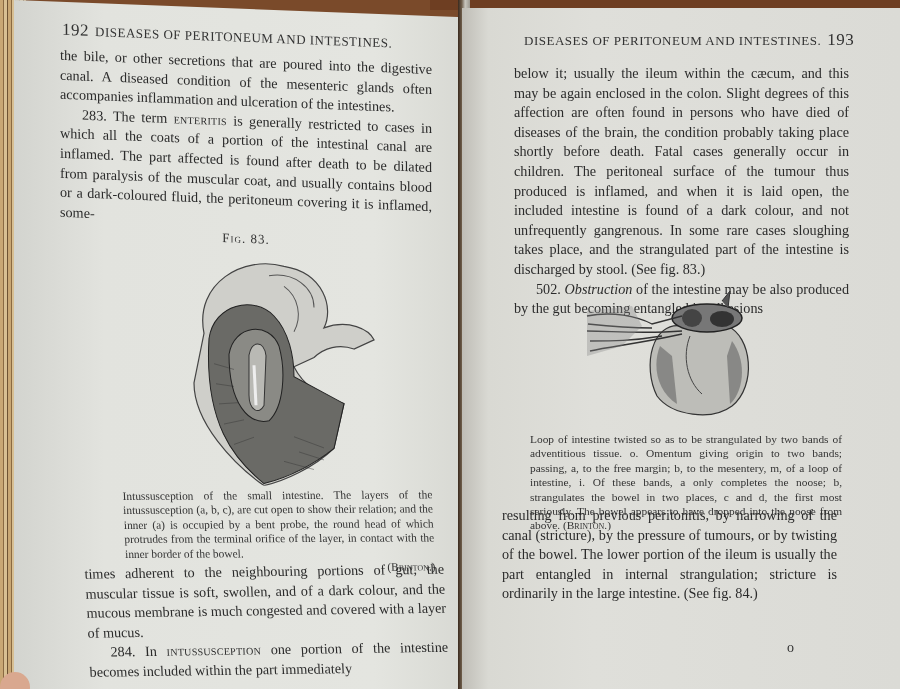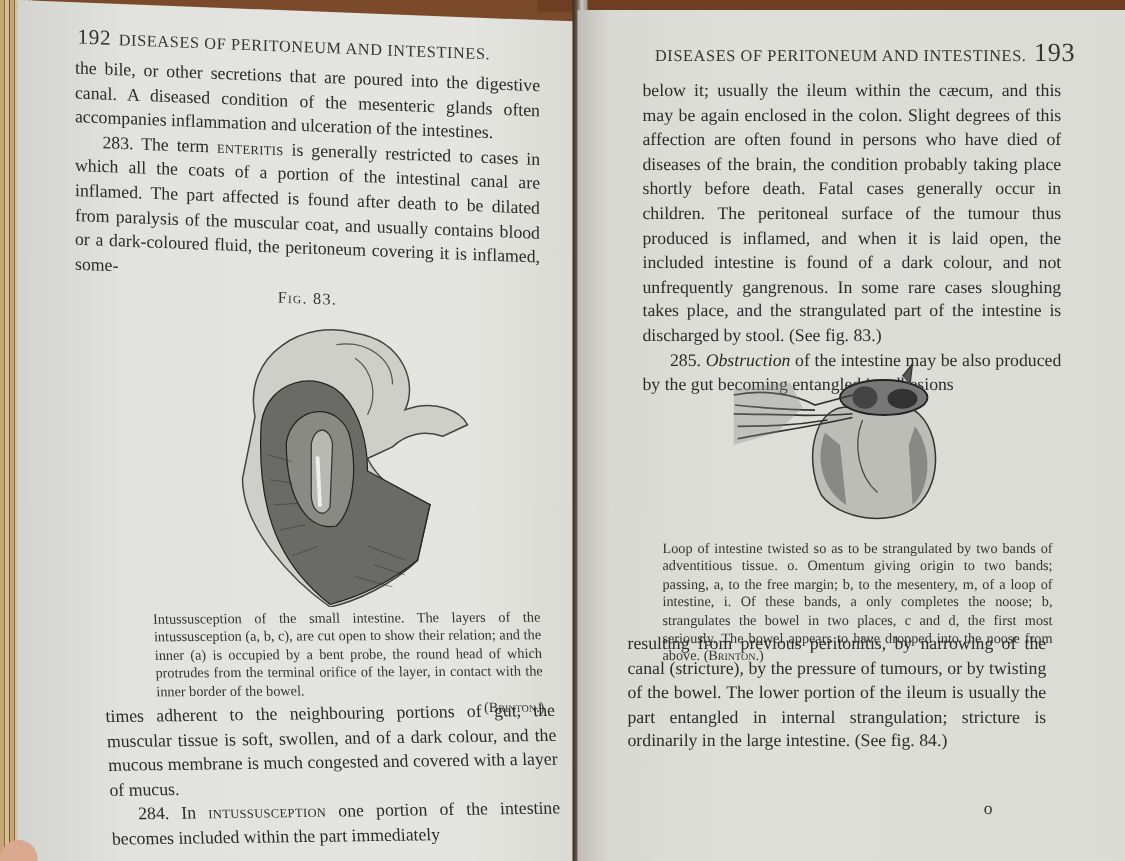--- a/index.html
+++ b/index.html
@@ -32,21 +32,21 @@
   }
   .top-shadow {
     position:absolute; left:430px; top:0; width:470px; height:10px;
     background:#6e3e22;
   }
   .running-head {
     position:absolute; font-size:13px; letter-spacing:0.5px; color:#333;
     white-space:nowrap;
   }
   .running-head .pno { font-size:17px; margin-right:6px; }
-  .running-head .pno-r { font-size:21px; margin-left:6px;text-align:right; }
+  .running-head .pno-r { font-size:17px; margin-left:6px;text-align:right; }
   .col {
     position:absolute; font-size:14.2px; line-height:19.6px; text-align:justify;
     color:#2b2b2b;
   }
   .col p { margin:0; }
   .indent { text-indent:22px; }
   .sc { font-variant:small-caps; letter-spacing:0.3px; }
   .fig-title { text-align:center; font-size:13px; font-variant:small-caps; letter-spacing:1px; color:#333; }
   .caption {
     position:absolute; font-size:11.4px; line-height:14.4px; text-align:justify; color:#333;
@@ -123,21 +123,21 @@
 <div class="gutter"></div>
 
 <div class="page page-right">
   <div class="running-head" style="left:62px; top:22px;">
     <span>DISEASES OF PERITONEUM AND INTESTINES.</span><span class="pno-r">193</span>
   </div>
 
   <div class="col" style="left:52px; top:56px; width:335px;">
     <p>below it; usually the ileum within the cæcum, and this may be again enclosed in the colon. Slight degrees of this affection are often found in persons who have died of diseases of the brain, the condition probably taking place shortly before death. Fatal cases generally occur in children. The peritoneal surface of the tumour thus produced is inflamed, and when it is laid open, the included intestine is found of a dark colour, and not unfrequently gangrenous. In some rare cases sloughing takes place, and the strangulated part of the intestine is discharged by stool. (See fig. 83.)</p>
     <p class="indent">
-      <span>285.</span>
+      <span>502.</span>
       <i>Obstruction</i>
       <span>of the intestine may be also produced by the gut becoming entangled in adhesions</span>
     </p>
   </div>
 
 
   <div class="figure" style="left:120px; top:278px; width:180px; height:135px;">
     <svg width="180" height="135" viewBox="0 0 180 135">
       <path d="M100 40 C70 35 60 80 75 110 C90 130 130 135 150 120 C175 100 170 50 145 40 C130 35 115 38 100 40 Z" fill="#bdbdb8" stroke="#333" stroke-width="1.2"></path>
       <path d="M108 50 C100 70 105 95 120 108" fill="none" stroke="#444"></path>

